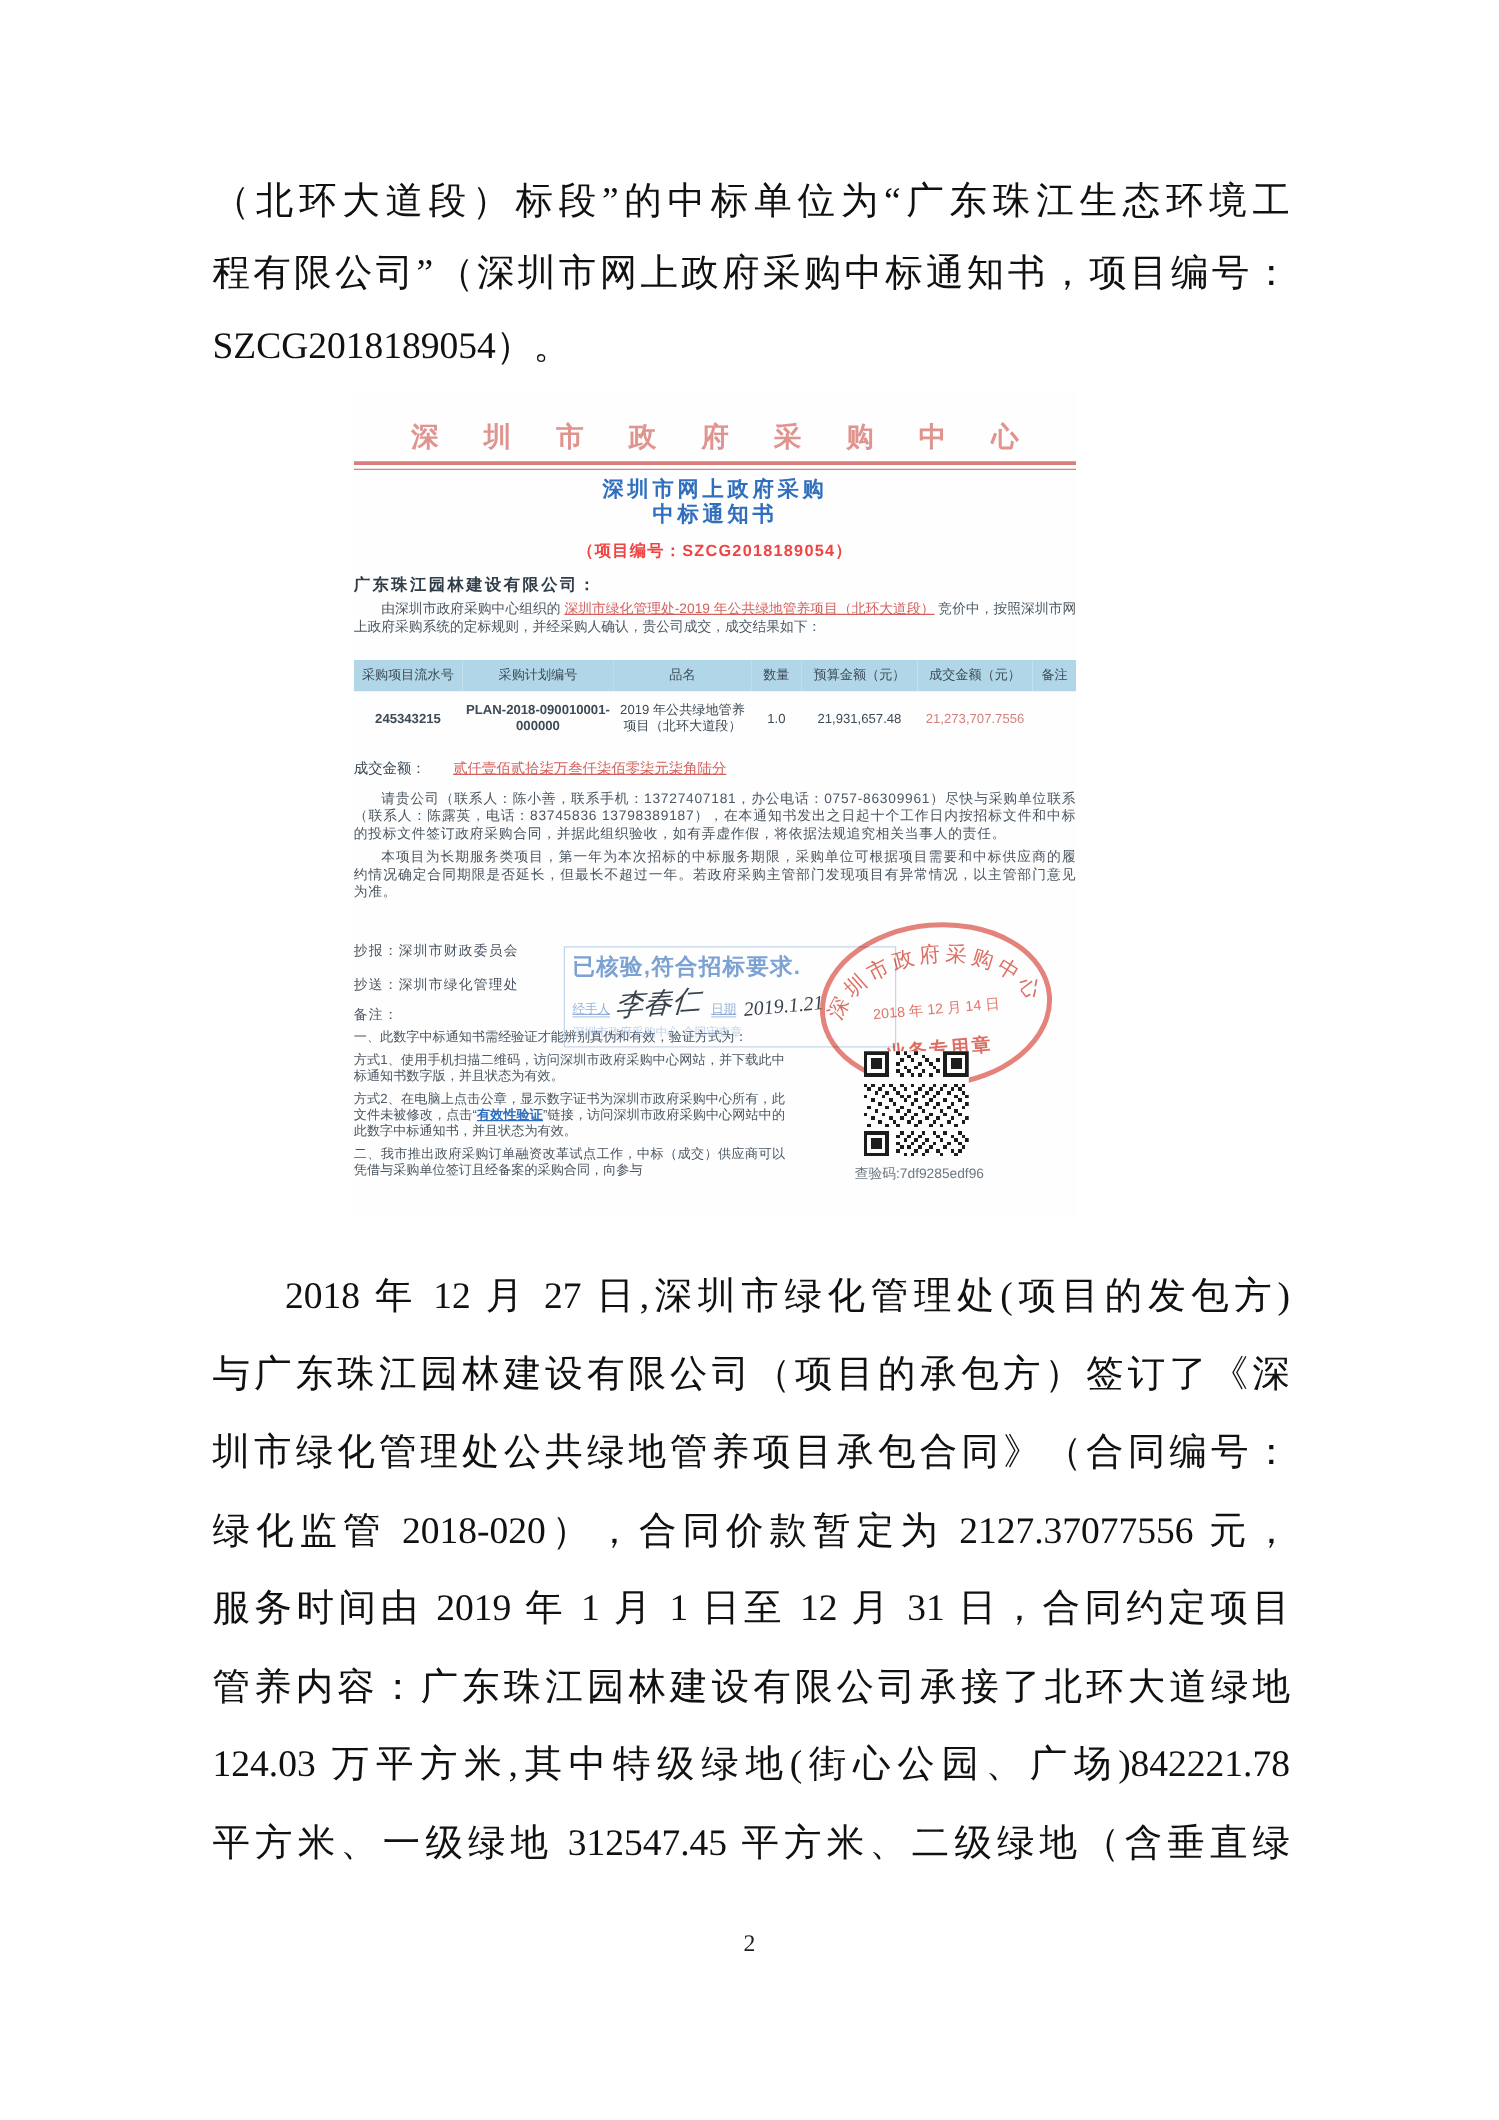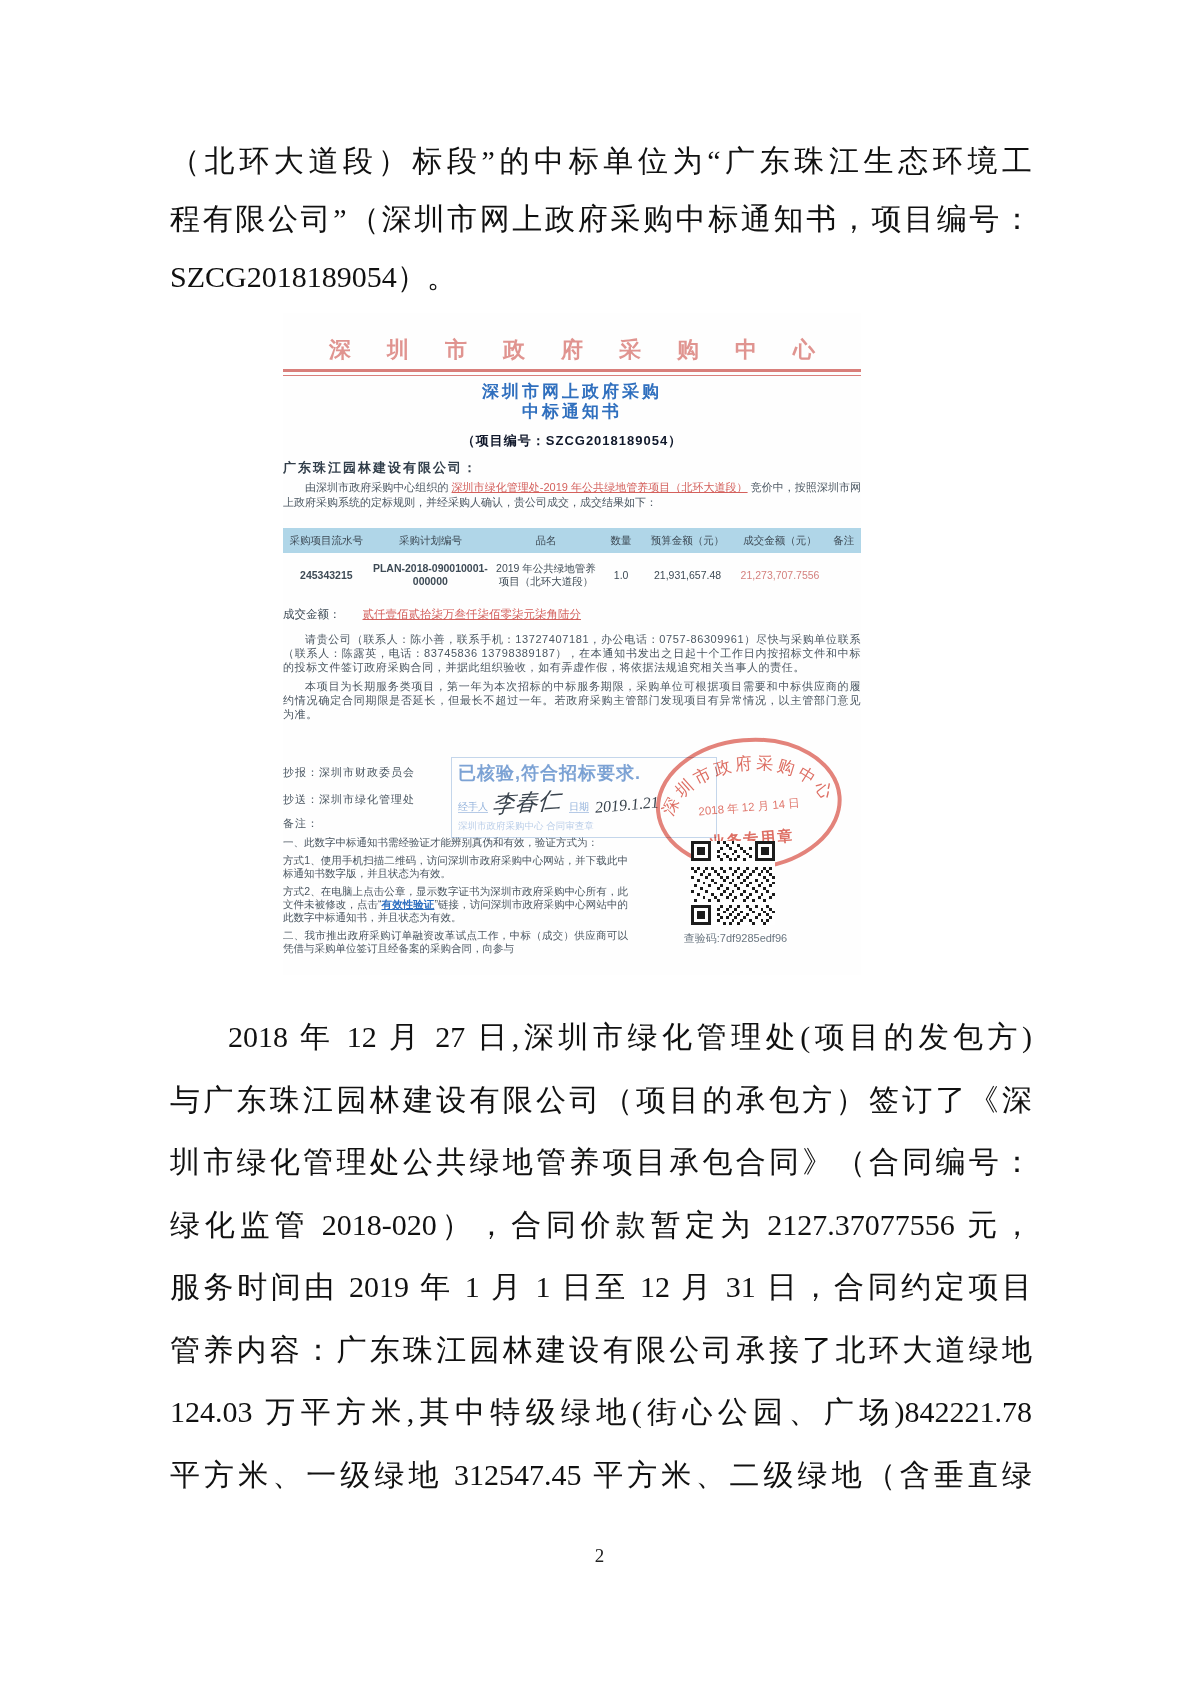--- a/index.html
+++ b/index.html
@@ -19,54 +19,54 @@
   
   .scan{position:absolute;left:283px;top:313px;width:578px;height:662px;
         overflow:hidden;background:#fefefe;
         font-family:"Liberation Sans","DejaVu Sans",sans-serif;color:#45515c;}
   .scan-header{padding-top:24px;text-align:center;font-size:22px;font-weight:bold;
                color:#e09490;letter-spacing:36px;text-indent:36px;white-space:nowrap;
                line-height:26px;}
   .rule{margin-top:6px;border-top:3px solid #d97f7b;border-bottom:1px solid #d97f7b;height:3px;}
   .scan-title{margin-top:6px;text-align:center;color:#2f6fbe;font-weight:bold;
               font-size:17px;line-height:20px;letter-spacing:3px;}
-  .proj-no{margin-top:10px;text-align:center;color:#0f172a;font-weight:bold;
+  .proj-no{margin-top:10px;text-align:center;color:#ef4444;font-weight:bold;
            font-size:13px;letter-spacing:1px;}
   .recipient{margin-top:9px;font-size:13px;font-weight:bold;color:#303d49;letter-spacing:2px;}
   .intro{margin:3px 0 0 0;font-size:11px;line-height:15px;text-align:justify;
          text-indent:22px;color:#4a5661;}
   .red-link{color:#d4605c;text-decoration:underline;cursor:pointer;}
   .ntable{margin-top:18px;width:100%;border-collapse:collapse;font-size:10.5px;
           color:#3d4a55;table-layout:fixed;}
   .ntable th{background:#b0d6e8;font-weight:normal;padding:6px 2px;line-height:13px;
              text-align:center;vertical-align:middle;}
   .ntable td{padding:9px 2px;line-height:13px;text-align:center;vertical-align:middle;}
   .ntable .b{font-weight:bold;}
   .ntable .red{color:#d4807e;}
   .c1{width:15%;} .c2{width:21%;} .c3{width:19%;} .c4{width:7%;}
   .c5{width:16%;} .c6{width:16%;} .c7{width:6%;}
   .amount{margin-top:10px;font-size:11.5px;color:#3a4752;}
   .amt-caps{color:#d4605c;text-decoration:underline;margin-left:22px;}
   .spara{margin:10px 0 0 0;font-size:11px;line-height:14px;text-align:justify;
          text-indent:22px;color:#4a5661;letter-spacing:.6px;}
   .spara + .spara{margin-top:5px;}
   .cc{font-size:11px;color:#4a5661;letter-spacing:1px;}
-  .cc1{margin-top:44px;} .cc2{margin-top:12px;} .cc3{margin-top:9px;}
+  .cc1{margin-top:32px;} .cc2{margin-top:12px;} .cc3{margin-top:9px;}
   .remarks{width:345px;font-size:10.5px;line-height:13px;color:#4a5661;text-align:justify;}
   .remarks p{margin:5px 0 0 0;}
   .blue-link{color:#2e6fc0;text-decoration:underline;font-weight:bold;cursor:pointer;}
 
   
   .blue-stamp{position:absolute;left:168px;top:444px;width:252px;
               border:1px solid rgba(90,140,200,.35);padding:3px 6px 4px 6px;
               background:rgba(255,255,255,.0);}
   .bs1{font-size:18px;font-weight:bold;color:rgba(74,126,196,.72);white-space:nowrap;
        letter-spacing:1px;}
   .bs2{margin-top:2px;font-size:10px;color:rgba(74,126,196,.6);white-space:nowrap;}
-  .bs2 .lbl{border-bottom:1px solid rgba(74,126,196,.4);}
+  .bs2 .lbl{border-bottom:1px solid rgba(74,126,196,.4);text-decoration:underline;}
   .hand{display:inline-block;font-family:"Liberation Serif",serif;font-style:italic;
         color:#38424c;}
   .sig{font-size:23px;transform:rotate(-4deg) skewX(-8deg);margin:0 8px 0 4px;}
   .hdate{font-size:16px;transform:rotate(-5deg);margin-left:6px;}
   .bs3{margin-top:2px;font-size:9.5px;color:rgba(74,126,196,.38);white-space:nowrap;}
 
   .red-stamp{position:absolute;left:366px;top:418px;width:200px;height:150px;
              transform:rotate(-5deg);mix-blend-mode:multiply;}
   .qr{position:absolute;left:408px;top:528px;width:84px;height:84px;}
   .qr-caption{position:absolute;left:380px;top:618px;width:145px;text-align:center;

